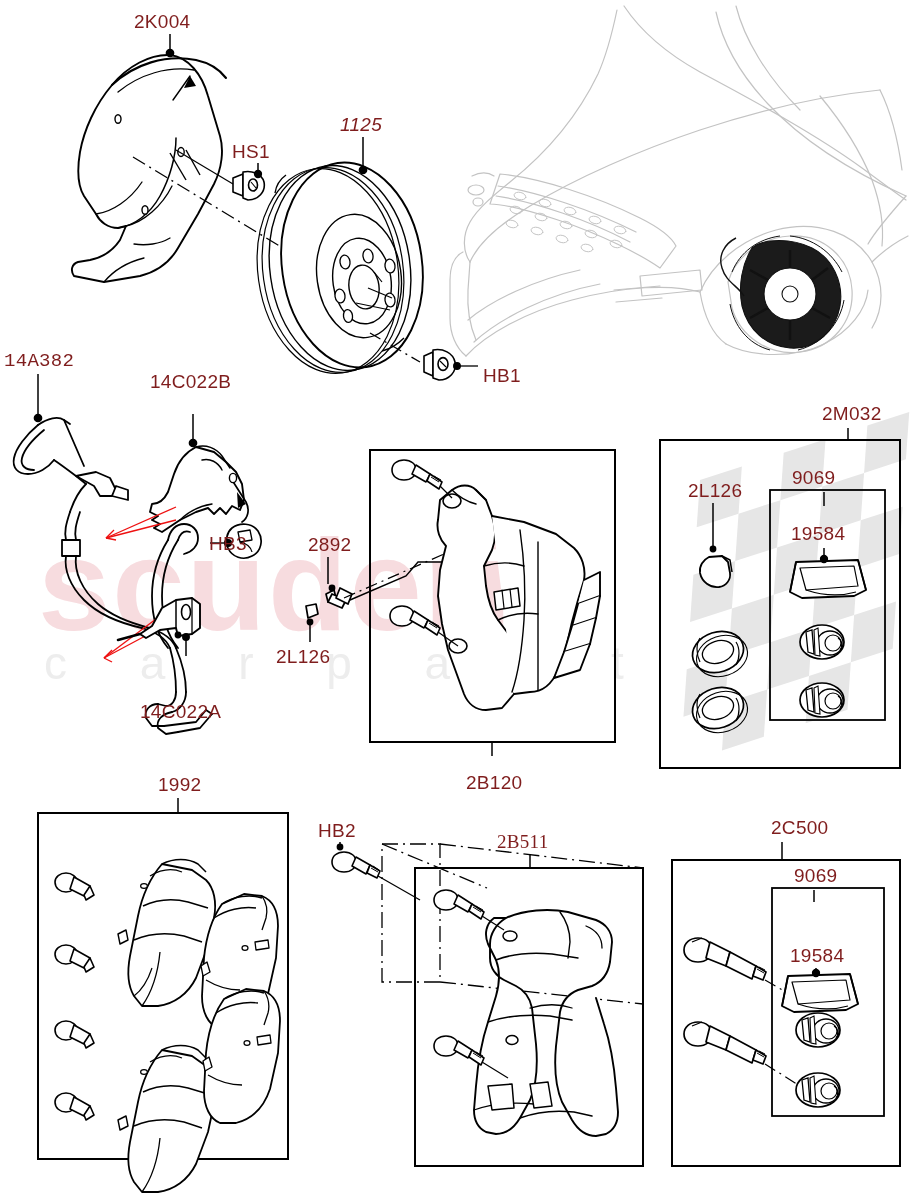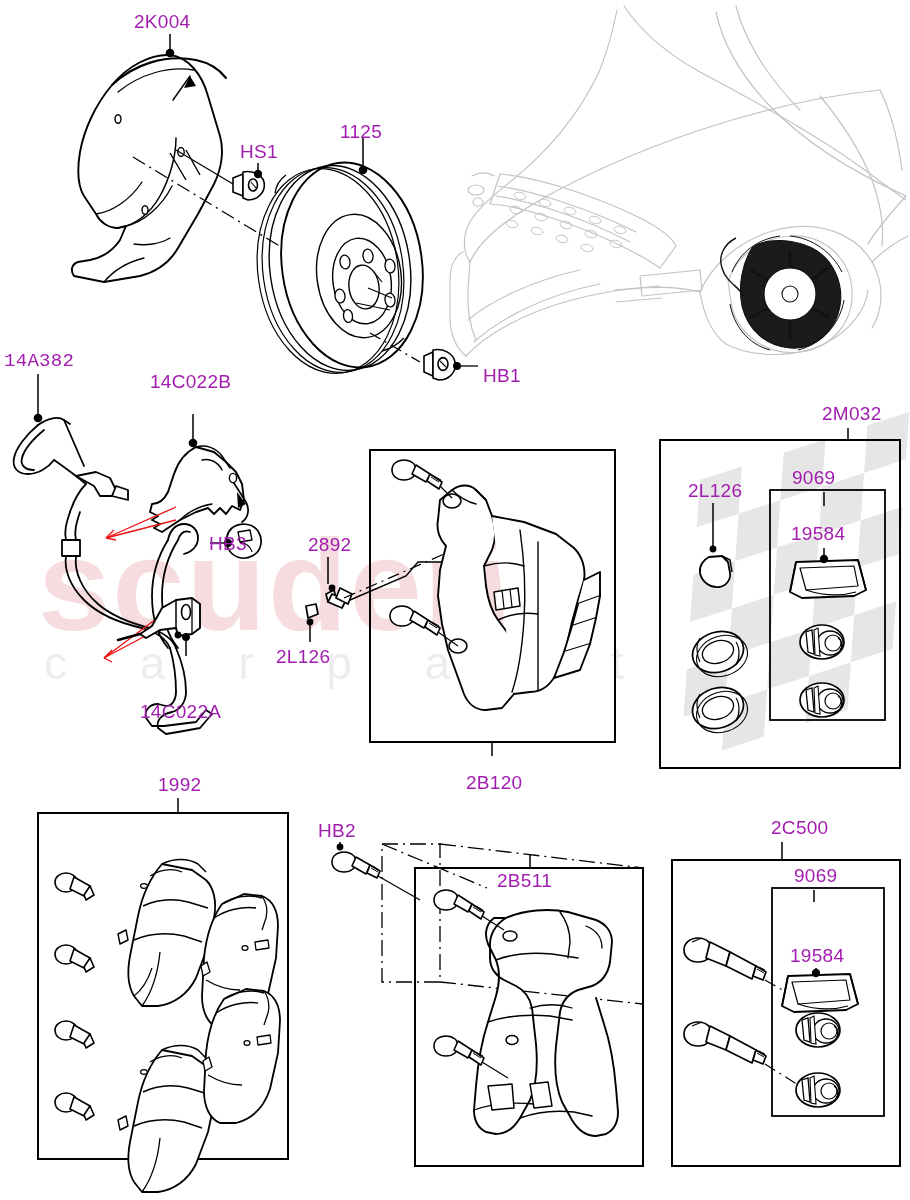--- a/index.html
+++ b/index.html
@@ -2,21 +2,21 @@
 <html><head>
 <meta charset="utf-8">
 <style>
   html,body{margin:0;padding:0;background:#ffffff;}
   body{font-family:"Liberation Sans", sans-serif;}
   #page{
     position:relative;width:910px;height:1200px;background:#ffffff;overflow:hidden;
   }
   #page svg{position:absolute;left:0;top:0;width:910px;height:1200px;}
   .lbl{
-    position:absolute;color:#a21caf;font-family:"Liberation Sans", sans-serif;
+    position:absolute;color:#7f1d1d;font-family:"Liberation Sans", sans-serif;
     font-size:19px;letter-spacing:0.3px;white-space:nowrap;line-height:19px;
   }
   .wm-sc{
     position:absolute;left:38px;top:520px;font-family:"Liberation Sans", sans-serif;
     font-size:130px;font-weight:bold;color:#F7DCDF;letter-spacing:2px;
     white-space:nowrap;line-height:130px;
   }
   .wm-cp{
     position:absolute;left:44px;top:640px;font-family:"Liberation Sans", sans-serif;
     font-size:46px;color:#EDEDED;letter-spacing:30px;white-space:nowrap;line-height:46px;
@@ -717,34 +717,34 @@
       <ellipse cx="826" cy="1091" rx="13" ry="12" stroke-width="1.3"></ellipse>
       <ellipse cx="829" cy="1091" rx="8" ry="8" stroke-width="1.2"></ellipse>
       <path d="M802 1080 L808 1078 L810 1102 L804 1100 Z" fill="#ffffff" stroke-width="1.3"></path>
       <path d="M810 1078 L814 1076 L816 1104 L811 1103 Z" fill="#ffffff" stroke-width="1.1"></path>
       <path d="M834 1086 C838 1088 839 1094 836 1098" fill="none" stroke-width="1.1"></path>
     </g>
 
   </svg>
 
   <div class="lbl" style="left:134px;top:12px;">2K004</div>
-  <div class="lbl" style="left:240px;top:142px;">HS1</div>
-  <div class="lbl" style="left:340px;top:122px;">1125</div>
+  <div class="lbl" style="left:232px;top:142px;">HS1</div>
+  <div class="lbl" style="left:340px;top:115px;font-style:italic;">1125</div>
   <div class="lbl" style="left:483px;top:366px;">HB1</div>
   <div class="lbl" style="left:4px;top:352px;font-family:Liberation Mono, monospace;">14A382</div>
   <div class="lbl" style="left:150px;top:372px;">14C022B</div>
   <div class="lbl" style="left:173px;top:534px;margin-left:36px;">HB3</div>
   <div class="lbl" style="left:140px;top:661px;margin-top:41px;">14C022A</div>
   <div class="lbl" style="left:308px;top:535px;">2892</div>
   <div class="lbl" style="left:276px;top:647px;">2L126</div>
   <div class="lbl" style="left:466px;top:757px;margin-top:16px;">2B120</div>
   <div class="lbl" style="left:822px;top:404px;">2M032</div>
   <div class="lbl" style="left:792px;top:468px;">9069</div>
   <div class="lbl" style="left:688px;top:481px;">2L126</div>
   <div class="lbl" style="left:791px;top:524px;">19584</div>
   <div class="lbl" style="left:158px;top:775px;">1992</div>
   <div class="lbl" style="left:318px;top:821px;">HB2</div>
-  <div class="lbl" style="left:497px;top:871px;">2B511</div>
+  <div class="lbl" style="left:497px;top:832px;font-family:Liberation Serif, serif;">2B511</div>
   <div class="lbl" style="left:771px;top:818px;">2C500</div>
   <div class="lbl" style="left:794px;top:866px;">9069</div>
   <div class="lbl" style="left:790px;top:946px;">19584</div>
 
 </div>
 
 </body></html>

